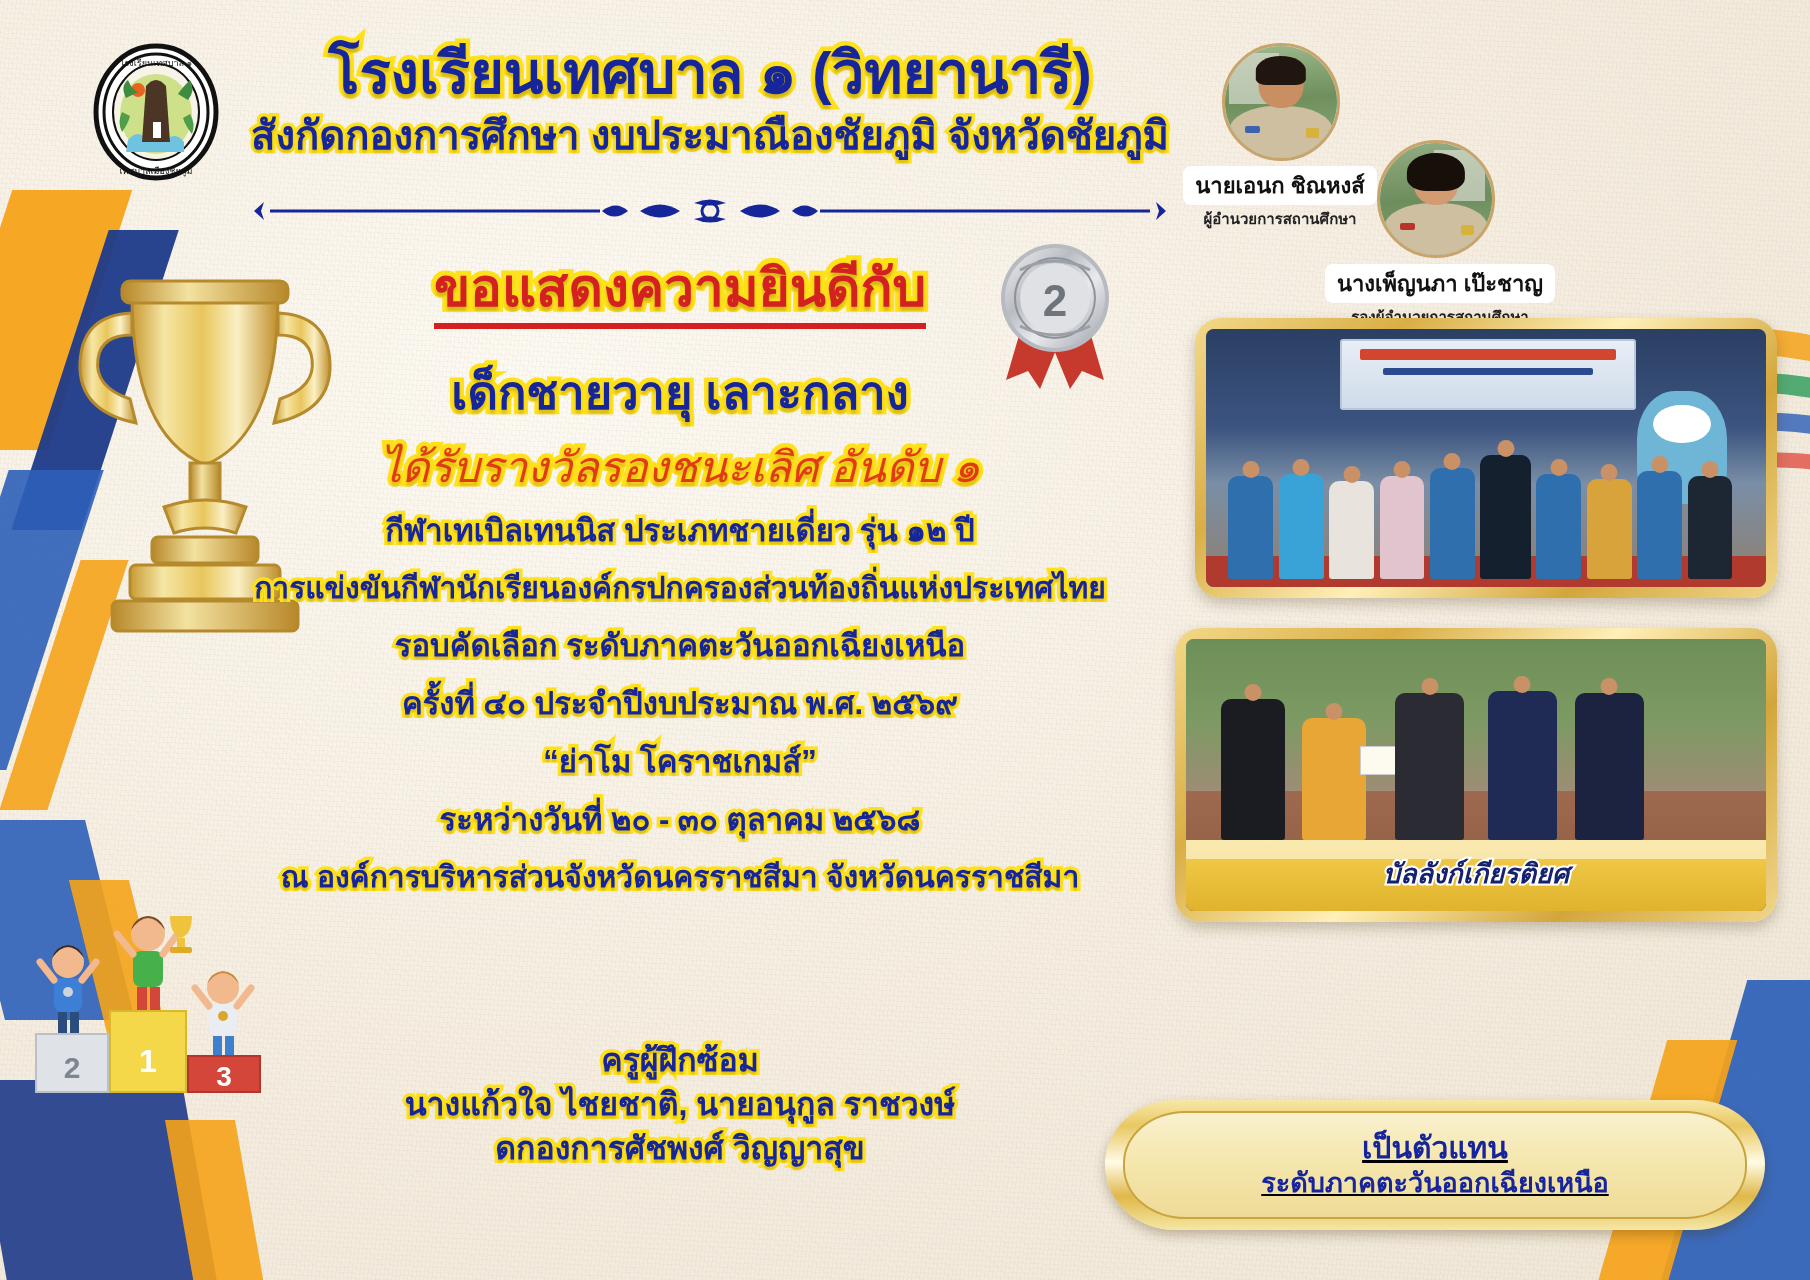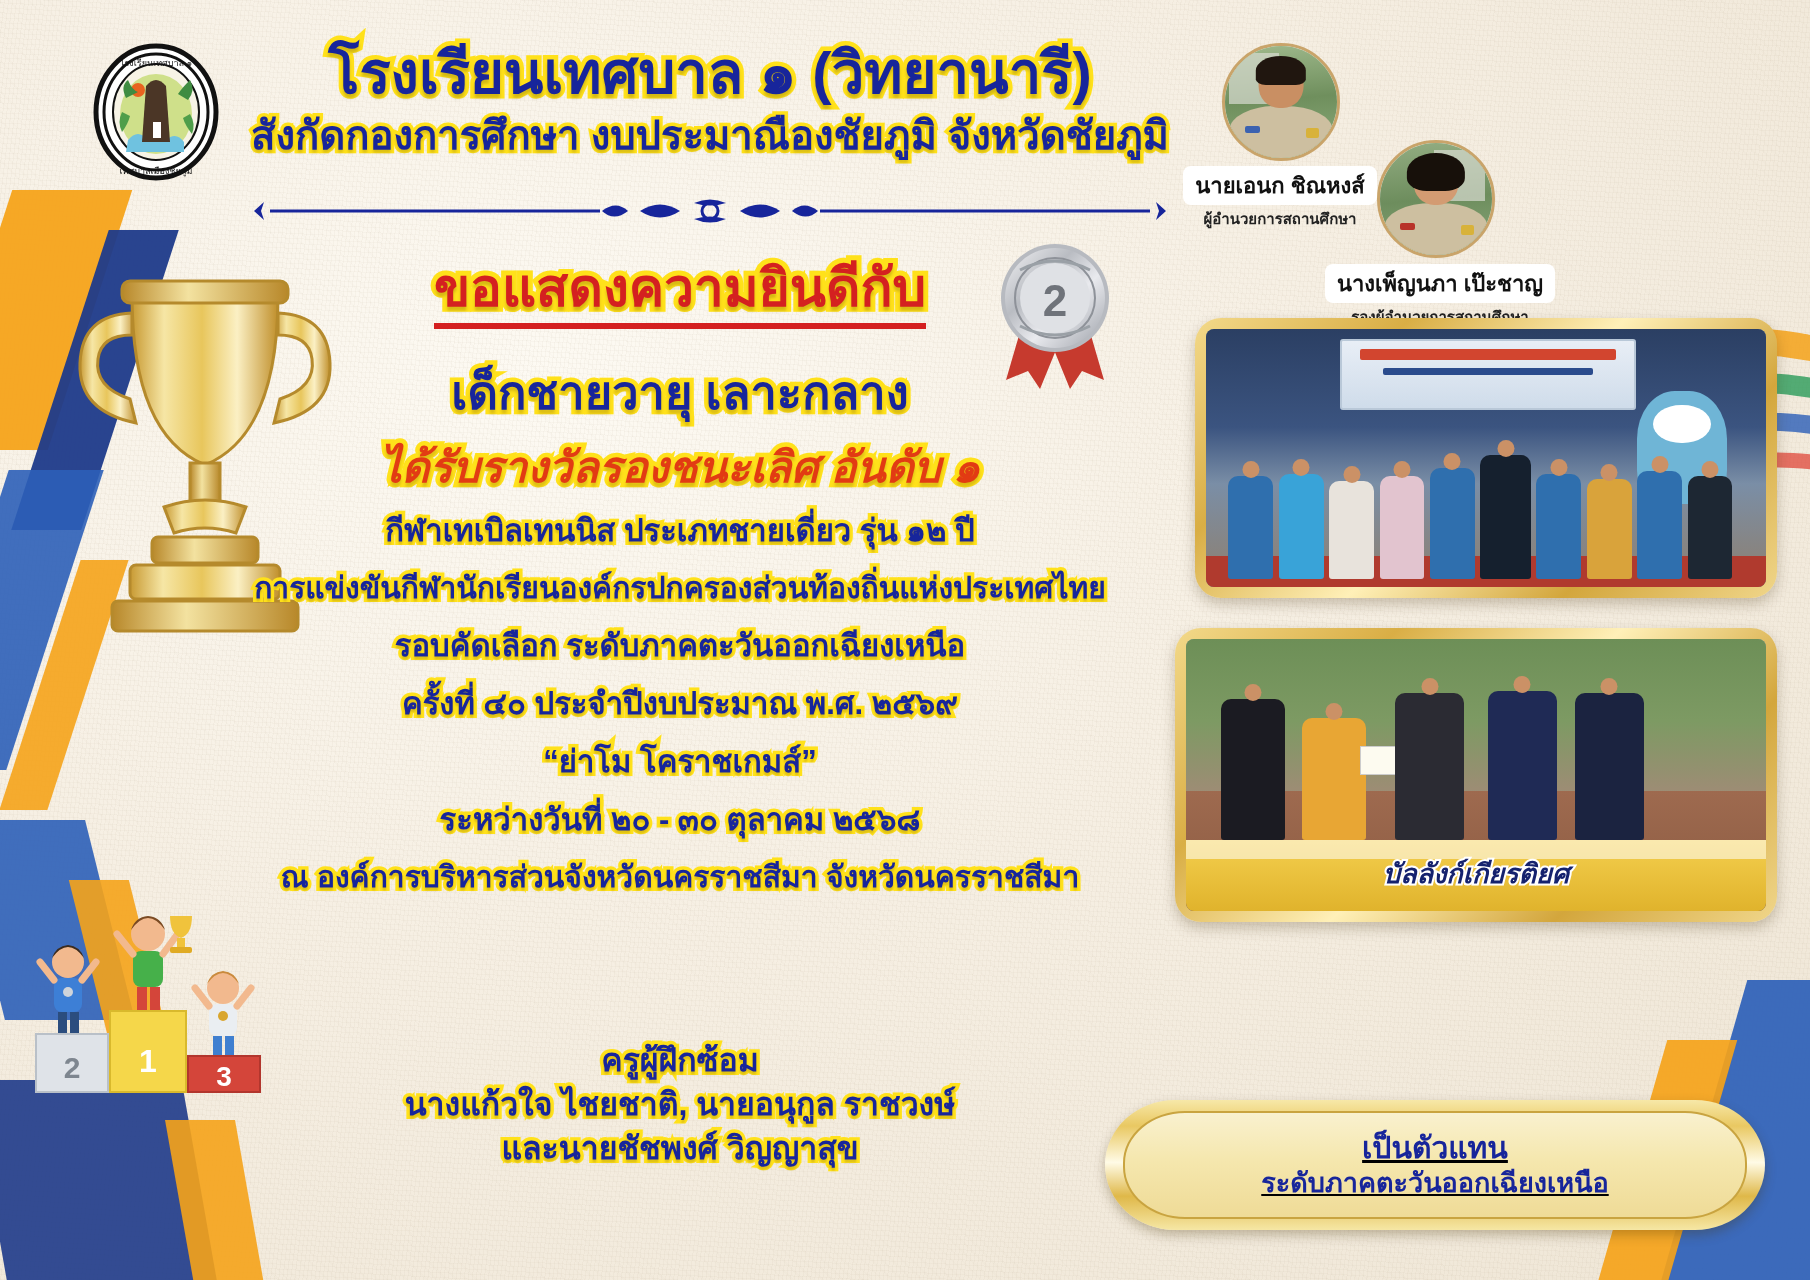--- a/index.html
+++ b/index.html
@@ -103,21 +103,21 @@
     text-shadow:0 4px 3px rgba(90,60,0,.25);
     display:inline-block;border-bottom:6px solid #d42020;padding-bottom:4px;
     line-height:1.15;
   }
   .student-name{
     margin-top:36px;font-size:47px;font-weight:bold;color:#17259b;
     -webkit-text-stroke:9px #ffe11a;paint-order:stroke fill;
     text-shadow:0 4px 3px rgba(90,60,0,.22);line-height:1.2;
   }
   .award-line{
-    margin-top:20px;font-size:43px;font-weight:bold;font-style:italic;color:#e23b13;
+    margin-top:20px;font-size:43px;font-weight:normal;font-style:italic;color:#e23b13;
     -webkit-text-stroke:9px #ffe11a;paint-order:stroke fill;
     text-shadow:0 4px 3px rgba(90,60,0,.22);line-height:1.25;
   }
   .detail{
     font-size:31px;font-weight:bold;color:#17259b;line-height:1.42;
     -webkit-text-stroke:7px #ffe11a;paint-order:stroke fill;
     text-shadow:0 3px 2px rgba(90,60,0,.2);
     margin-top:14px;white-space:nowrap;
   }
   .detail.wide{font-size:30px;}
@@ -347,21 +347,21 @@
     <div class="detail">รอบคัดเลือก ระดับภาคตะวันออกเฉียงเหนือ</div>
     <div class="detail">ครั้งที่ ๔๐ ประจำปีงบประมาณ พ.ศ. ๒๕๖๙</div>
     <div class="detail">“ย่าโม โคราชเกมส์”</div>
     <div class="detail">ระหว่างวันที่ ๒๐ - ๓๐ ตุลาคม ๒๕๖๘</div>
     <div class="detail wide">ณ องค์การบริหารส่วนจังหวัดนครราชสีมา จังหวัดนครราชสีมา</div>
   </div>
 
   <div id="coach-block">
     <div class="coach-head">ครูผู้ฝึกซ้อม</div>
     <div class="coach-name">นางแก้วใจ  ไชยชาติ, นายอนุกูล  ราชวงษ์</div>
-    <div class="coach-name">และนายชัชพงศ์  วิญญาสุข</div>
+    <div class="coach-name">ดกองการศัชพงศ์  วิญญาสุข</div>
   </div>
 
   <div class="photo-frame" id="photo-top">
     <div class="photo-inner">
       <div class="stage-bg"></div>
       <div class="banner">
         <div class="banner-t"></div>
         <div class="banner-s"></div>
       </div>
       <div class="mascot"></div>

